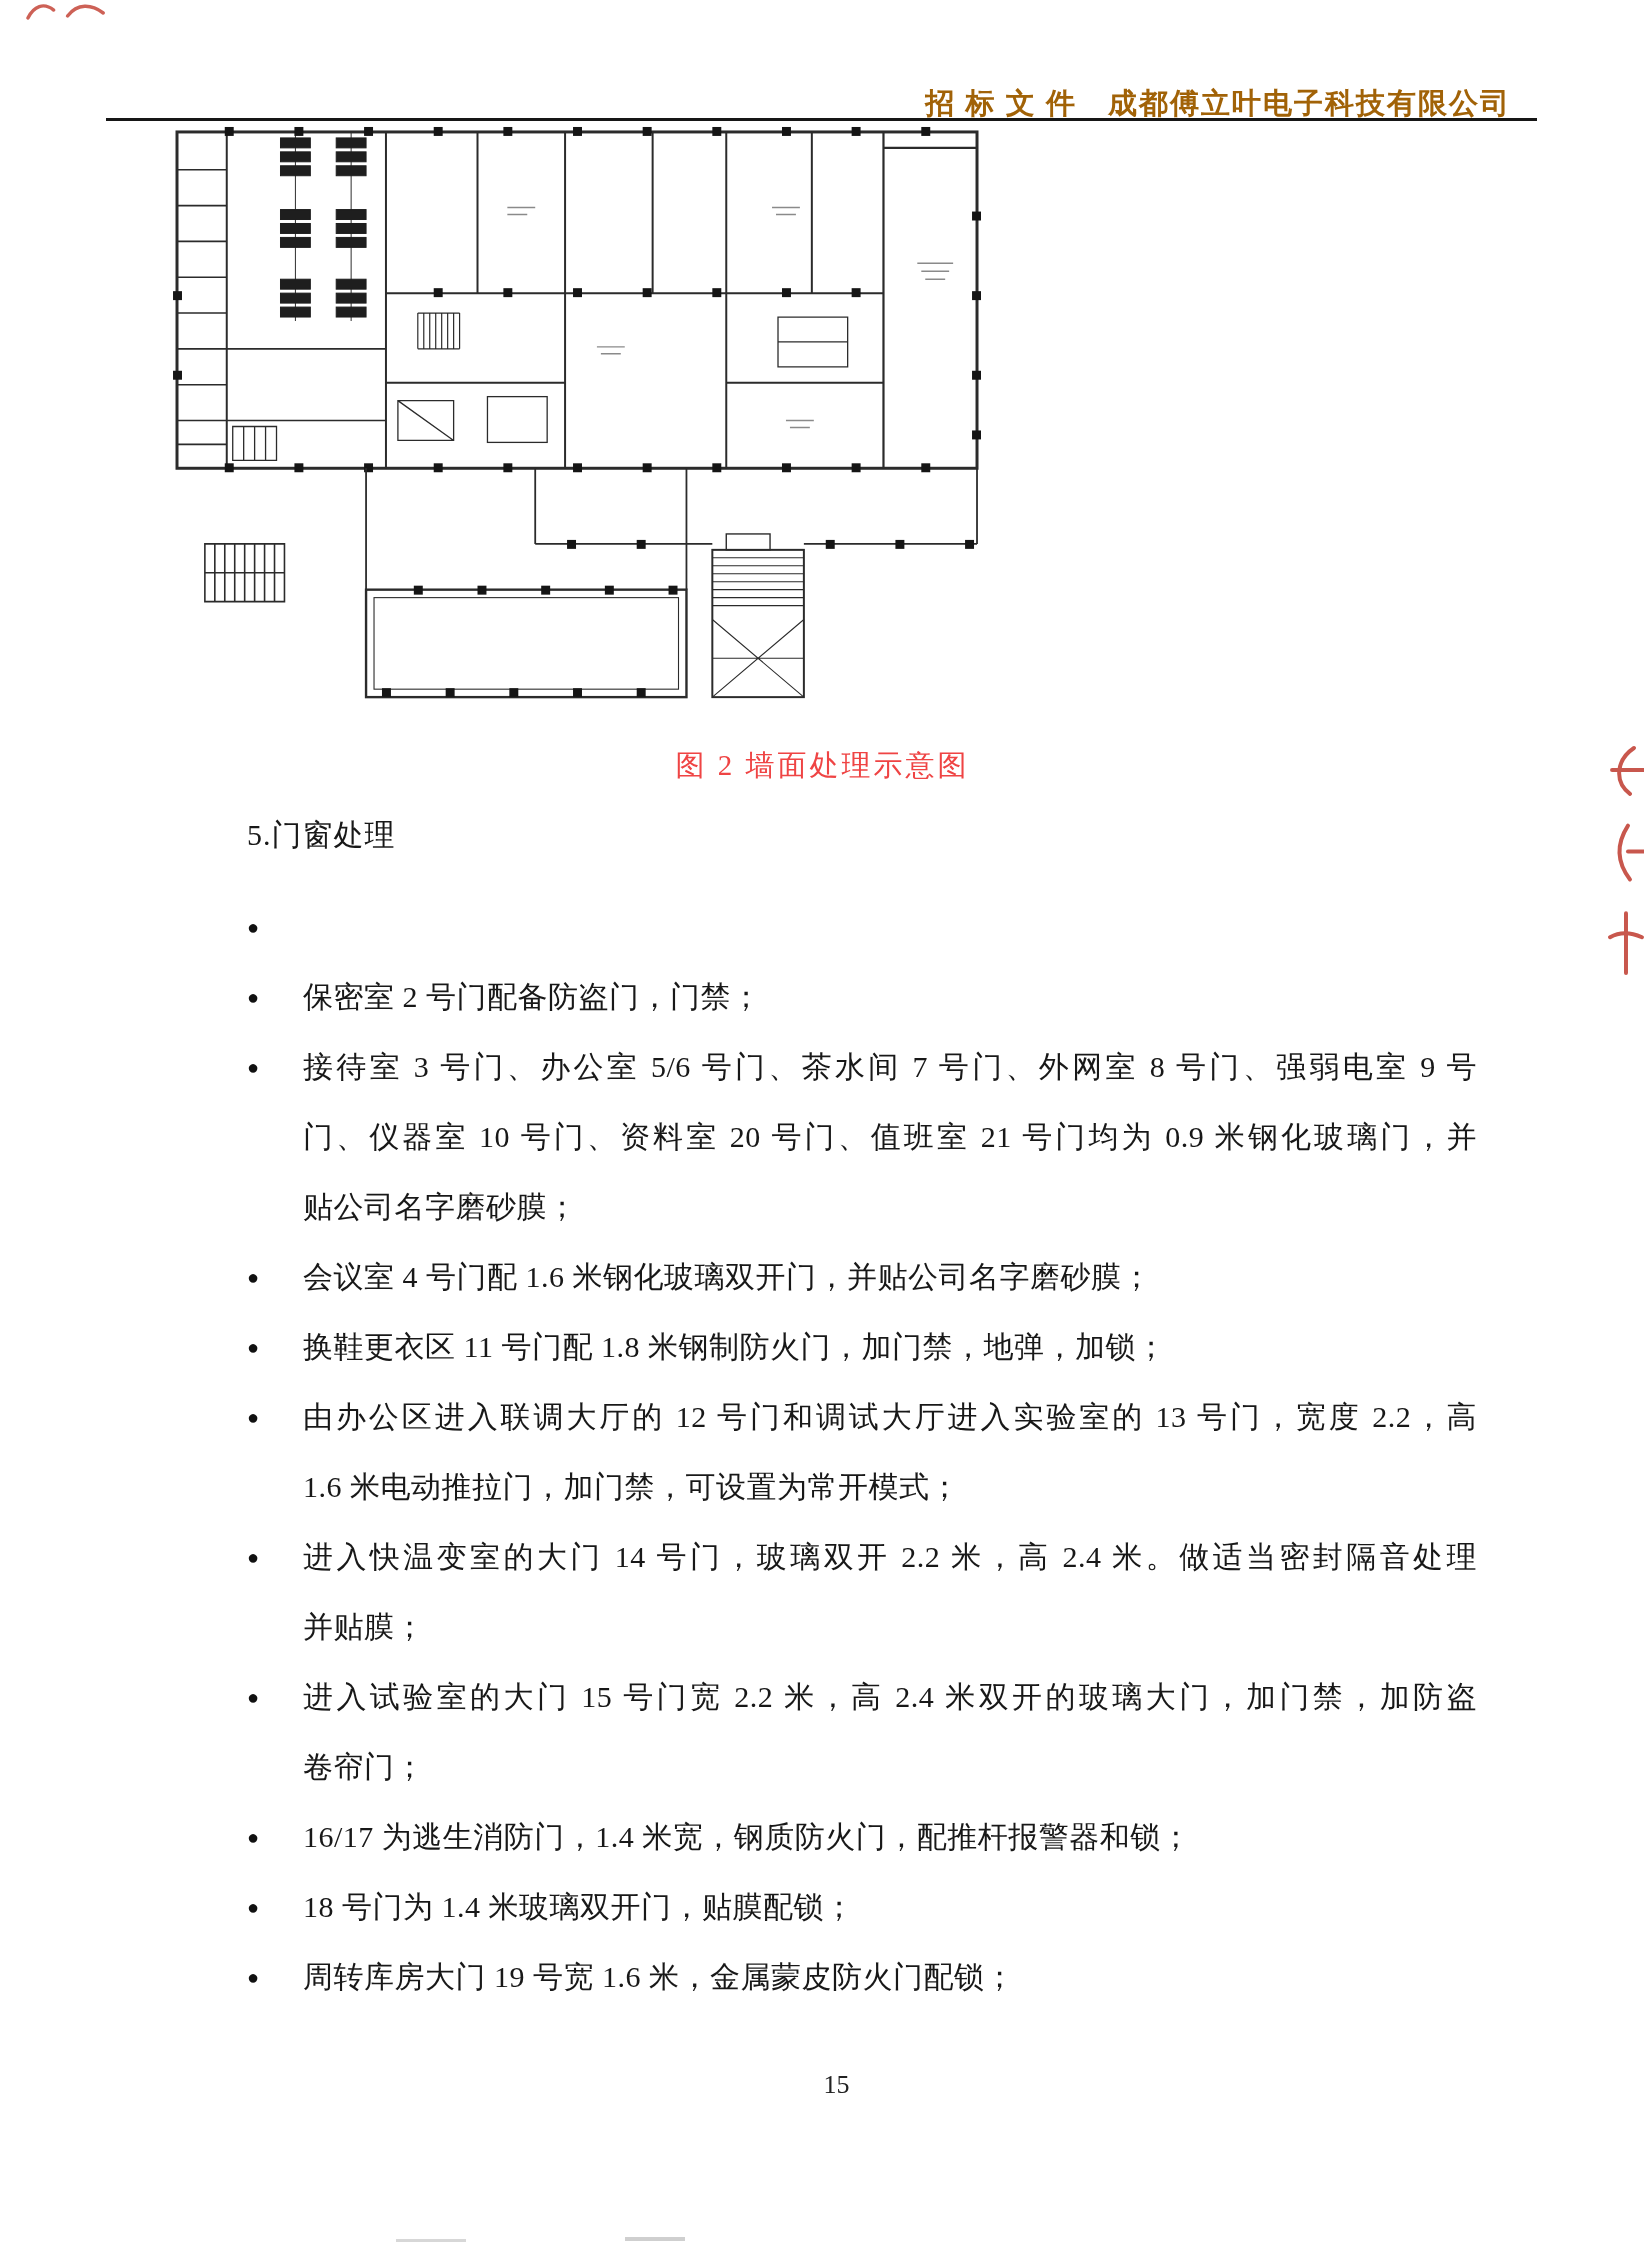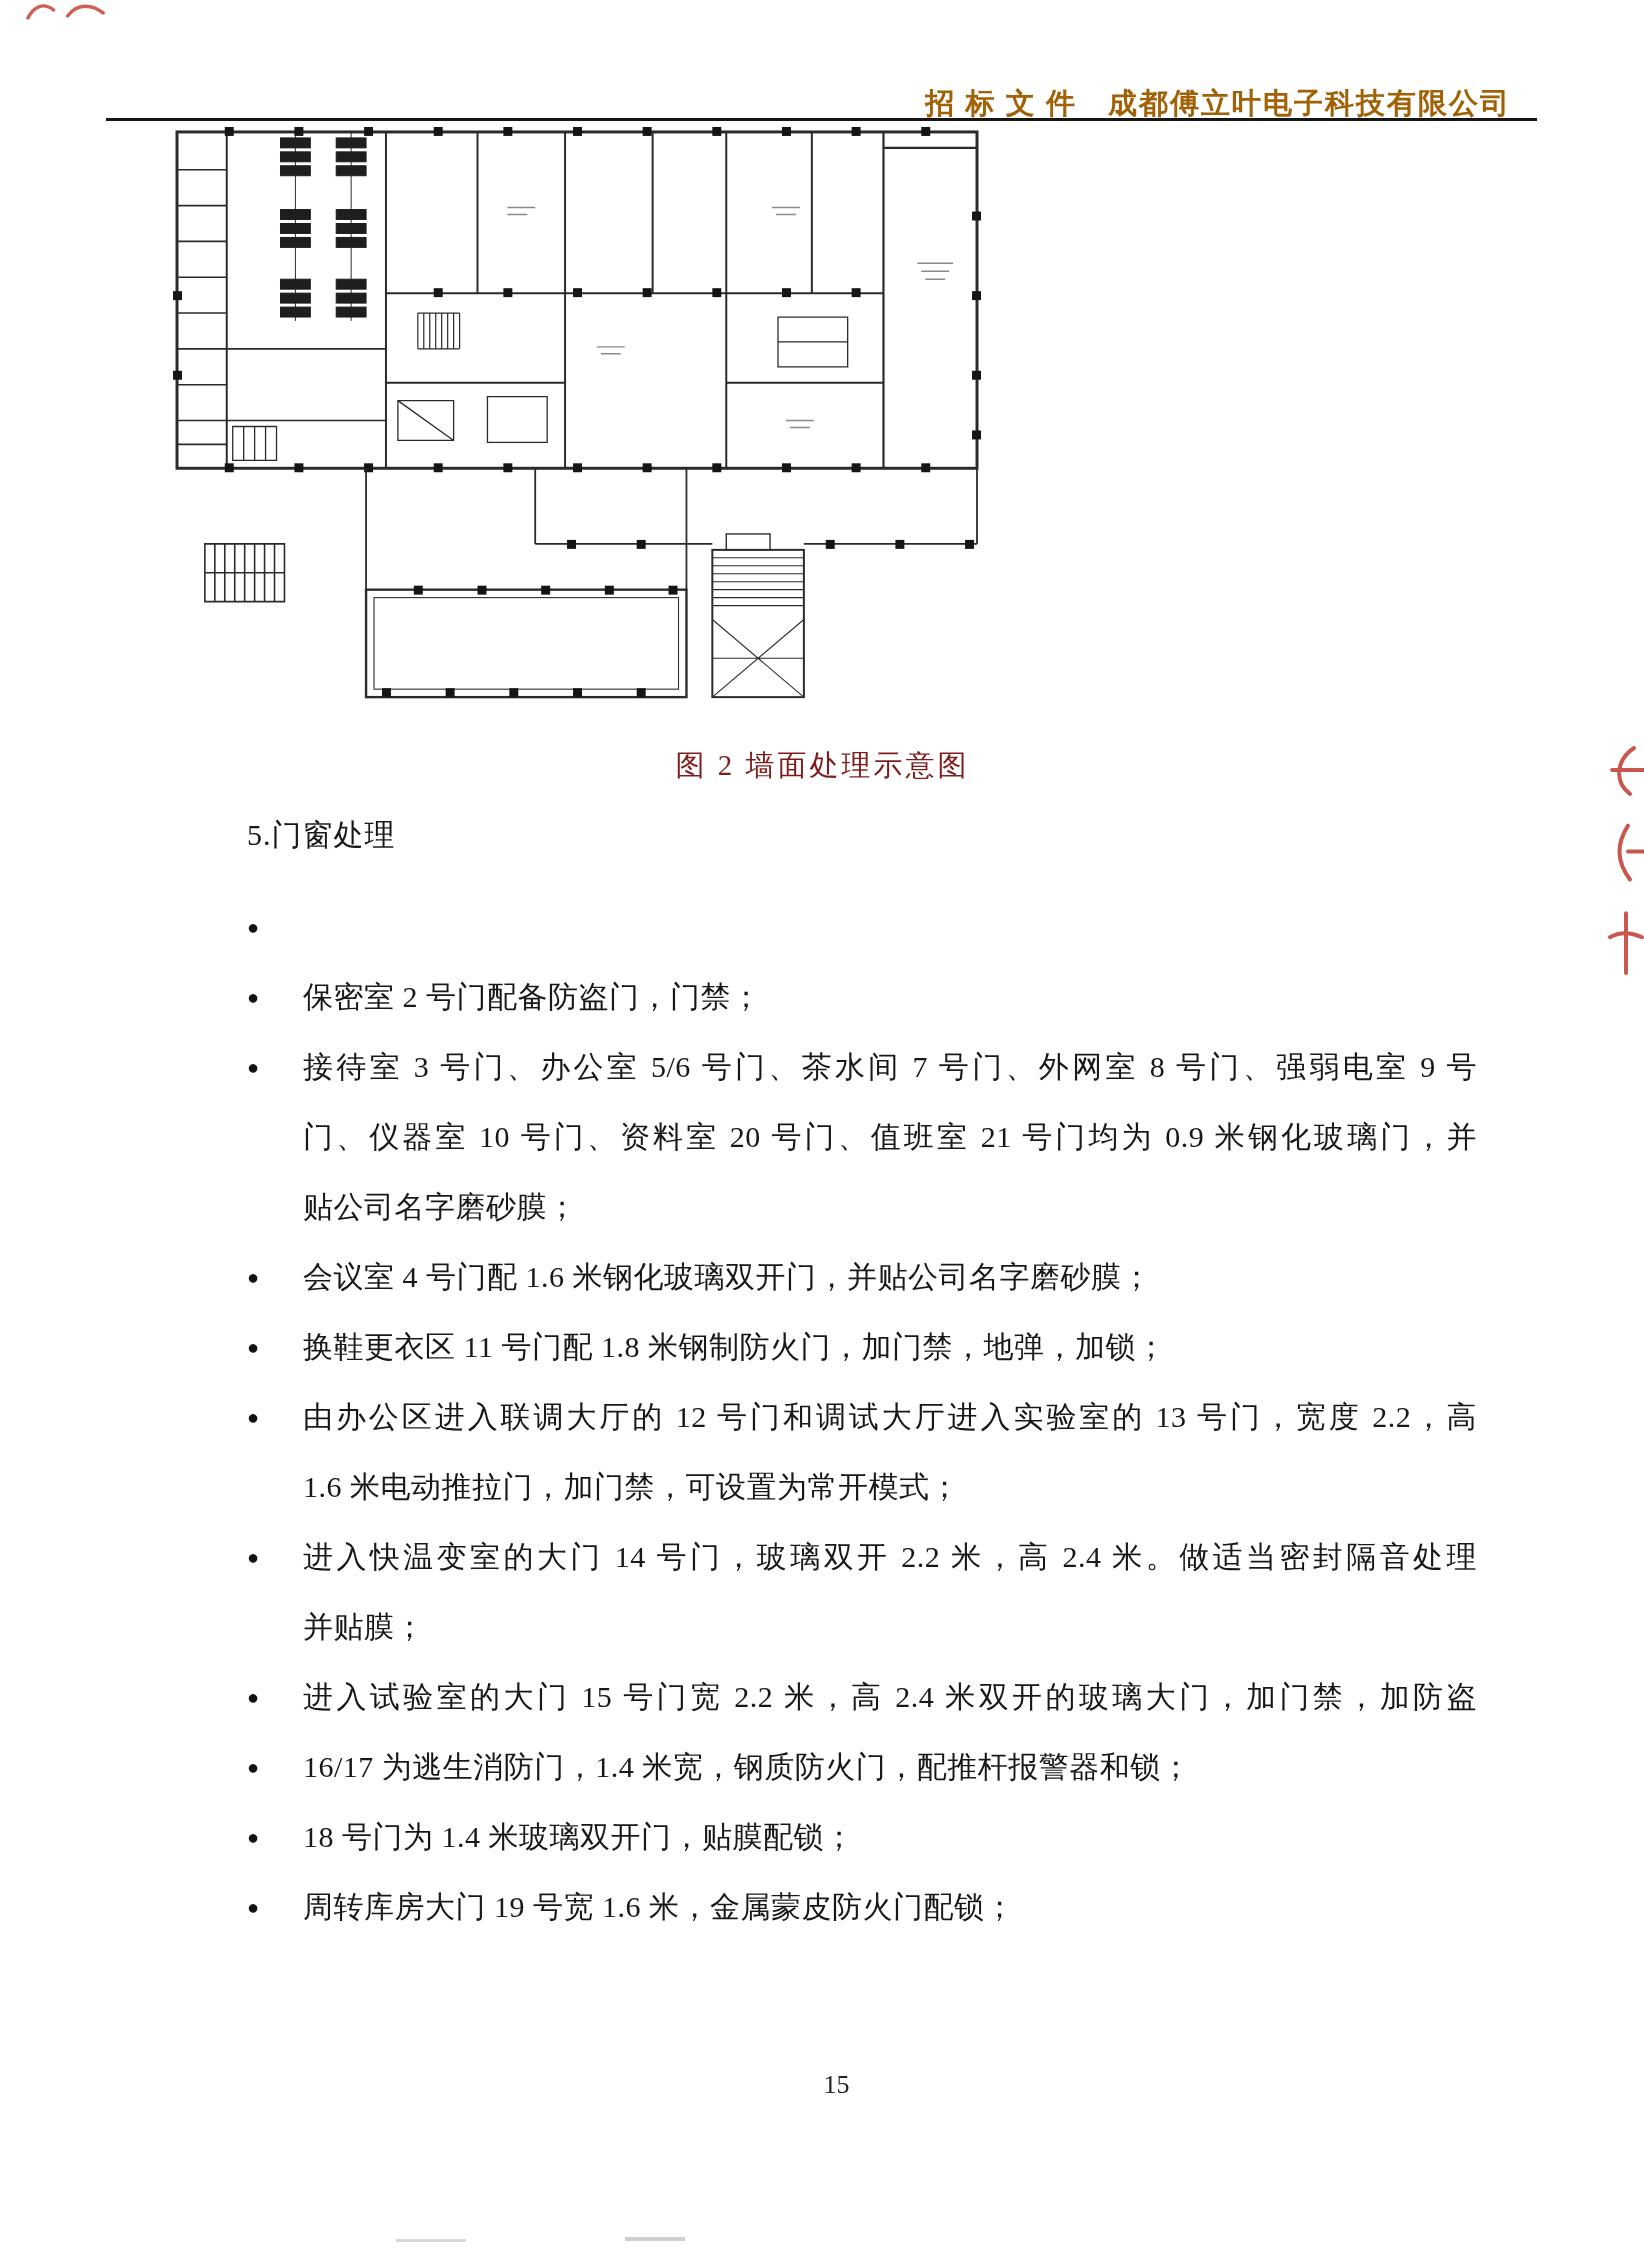--- a/index.html
+++ b/index.html
@@ -8,21 +8,21 @@
     font-family:"Liberation Serif","DejaVu Serif",serif;color:#1b1b1b;overflow:hidden;
   }
   .doc-header{
     position:absolute;top:84px;right:134px;font-size:29px;font-weight:bold;
     letter-spacing:2px;color:#a16207;white-space:nowrap;
   }
   .header-rule{position:absolute;top:118px;left:106px;width:1431px;height:3px;background:#161616;}
   .floorplan{position:absolute;left:169px;top:122px;width:820px;height:601px;}
   .fig-caption{
     position:absolute;top:746px;left:0;width:1645px;text-align:center;
-    font-size:29px;letter-spacing:3px;color:#7f1d1d;
+    font-size:29px;letter-spacing:3px;color:#ef4444;
   }
   .content{position:absolute;left:247px;top:812px;width:1230px;font-size:30px;color:#181818;}
   .section-heading{line-height:46px;letter-spacing:1px;}
   .bullet-list{margin-top:34px;}
   .bullet-item{display:flex;align-items:flex-start;}
   .bullet-marker{width:56px;flex:0 0 56px;font-size:20px;line-height:70px;color:#111;}
   .bullet-body{flex:1;min-width:0;}
   .line{line-height:70px;height:70px;letter-spacing:0.5px;}
   .line.full{text-align:justify;text-align-last:justify;}
   .page-number{position:absolute;top:2070px;left:0;width:1645px;text-align:center;font-size:26px;color:#222;margin-left:14px;}
@@ -221,20 +221,21 @@
           <span class="bullet-marker">●</span>
           <div class="bullet-body">
             <div class="line full">进入快温变室的大门 14 号门，玻璃双开 2.2 米，高 2.4 米。做适当密封隔音处理</div>
             <div class="line">并贴膜；</div>
           </div>
         </div>
         <div class="bullet-item">
           <span class="bullet-marker">●</span>
           <div class="bullet-body">
             <div class="line full">进入试验室的大门 15 号门宽 2.2 米，高 2.4 米双开的玻璃大门，加门禁，加防盗</div>
+            <div class="line">卷帘门；</div>
           </div>
         </div>
         <div class="bullet-item">
           <span class="bullet-marker">●</span>
           <div class="bullet-body">
             <div class="line">16/17 为逃生消防门，1.4 米宽，钢质防火门，配推杆报警器和锁；</div>
           </div>
         </div>
         <div class="bullet-item">
           <span class="bullet-marker">●</span>

